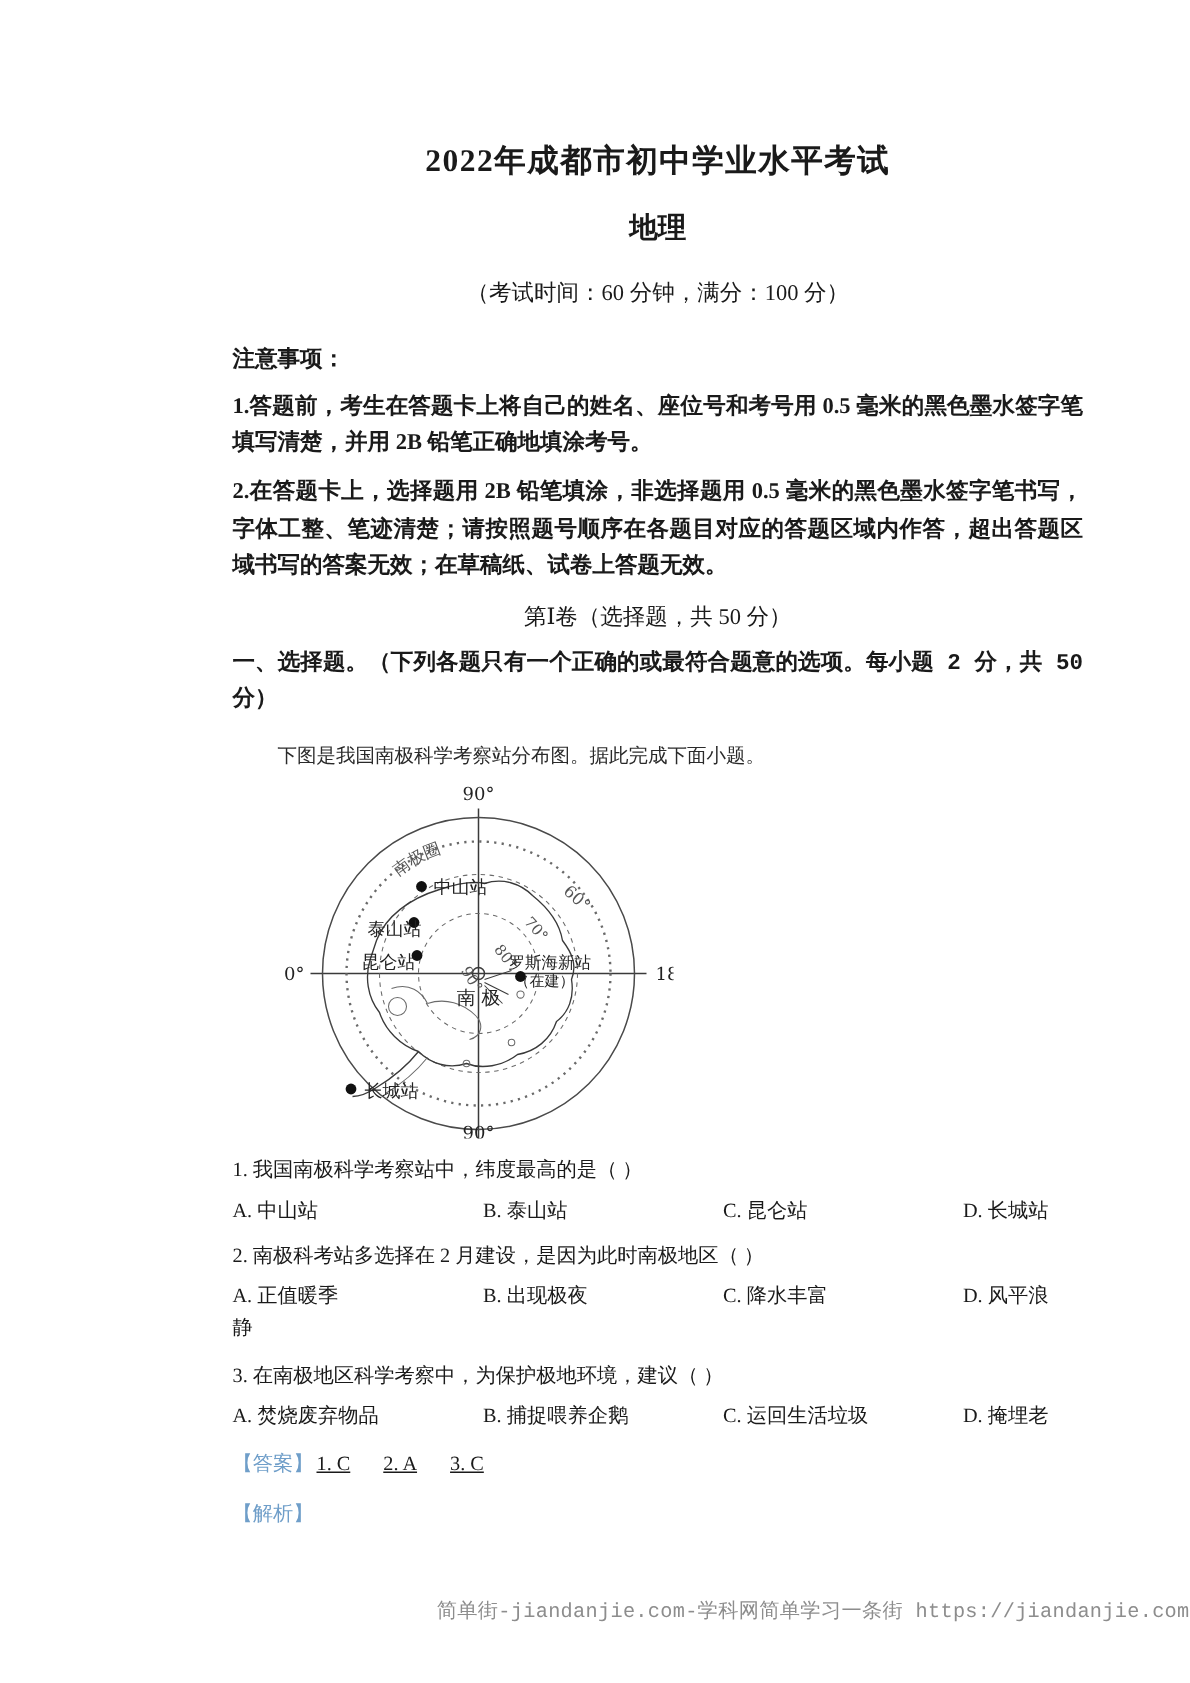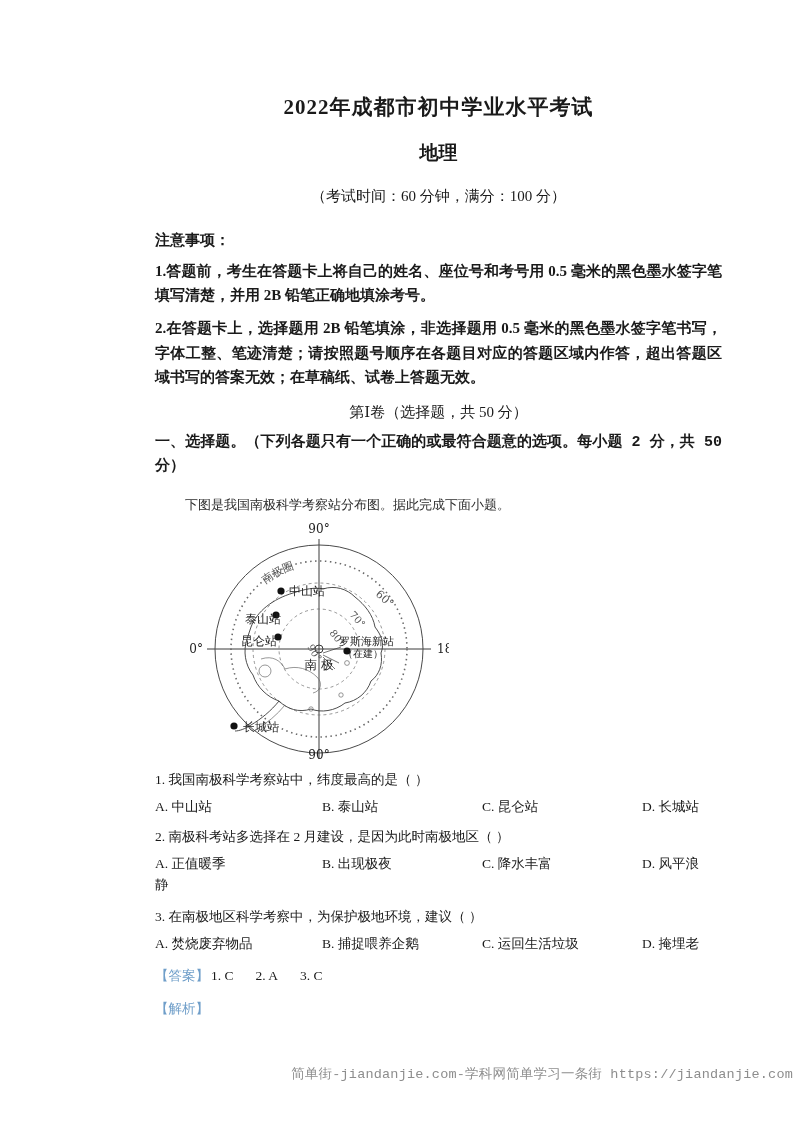--- a/index.html
+++ b/index.html
@@ -139,21 +139,21 @@
   .ans-line {
     font-size: 13.5px;
     margin-top: 13px;
     line-height: 1.55;
     color: #1a1a1a;
   }
   .tag {
     color: #6f9ec9;
   }
   .ans-body { margin-left: 2px; }
-  .ans-item { margin-right: 22px; }
+  .ans-item { margin-right: 22px; text-decoration: underline; }
   .exp-line {
     font-size: 13.5px;
     margin-top: 13px;
     line-height: 1.55;
   }
 
   
   .footer {
     position: absolute;
     left: 0;

